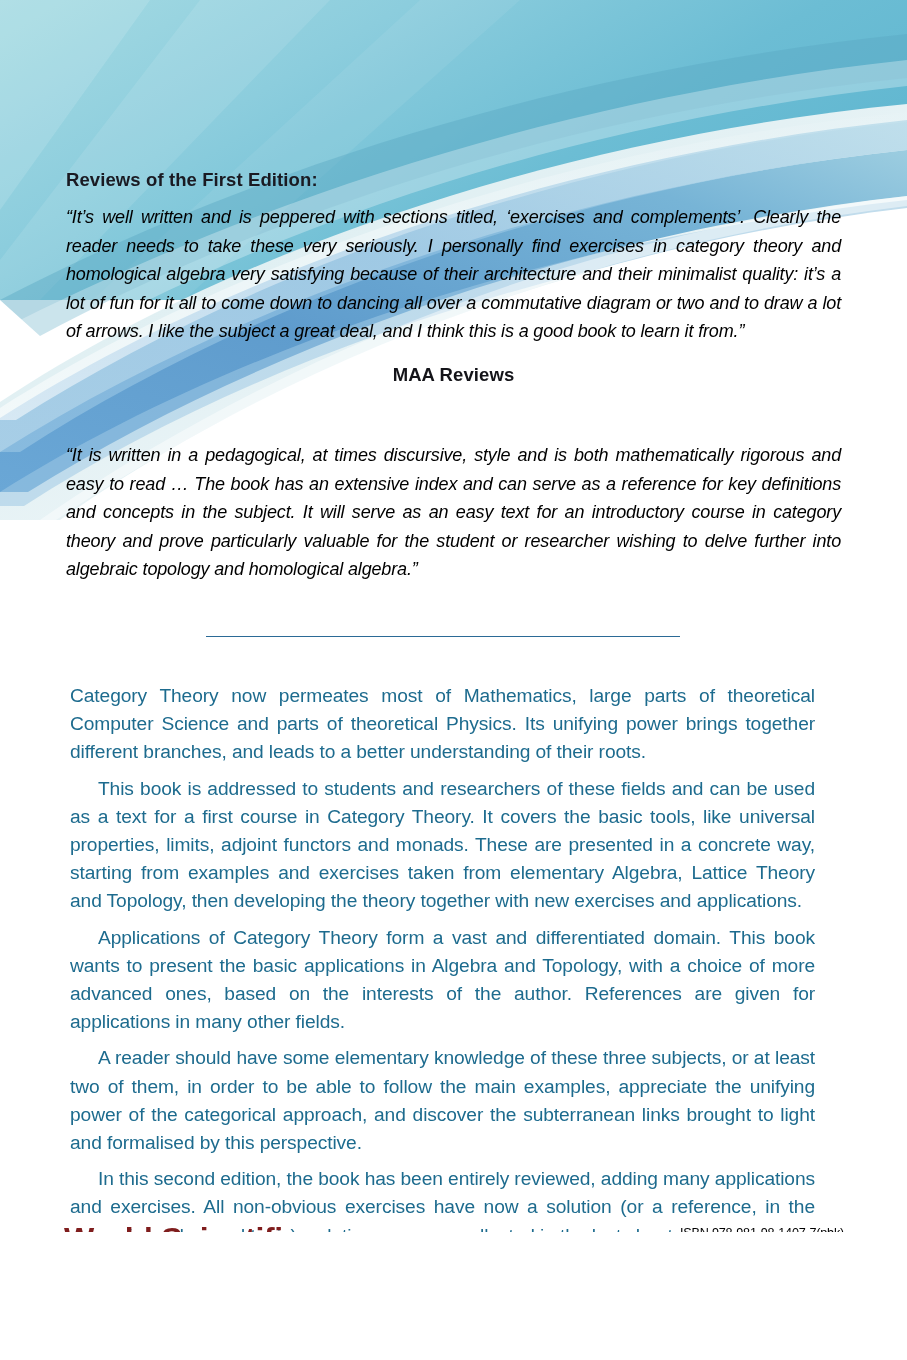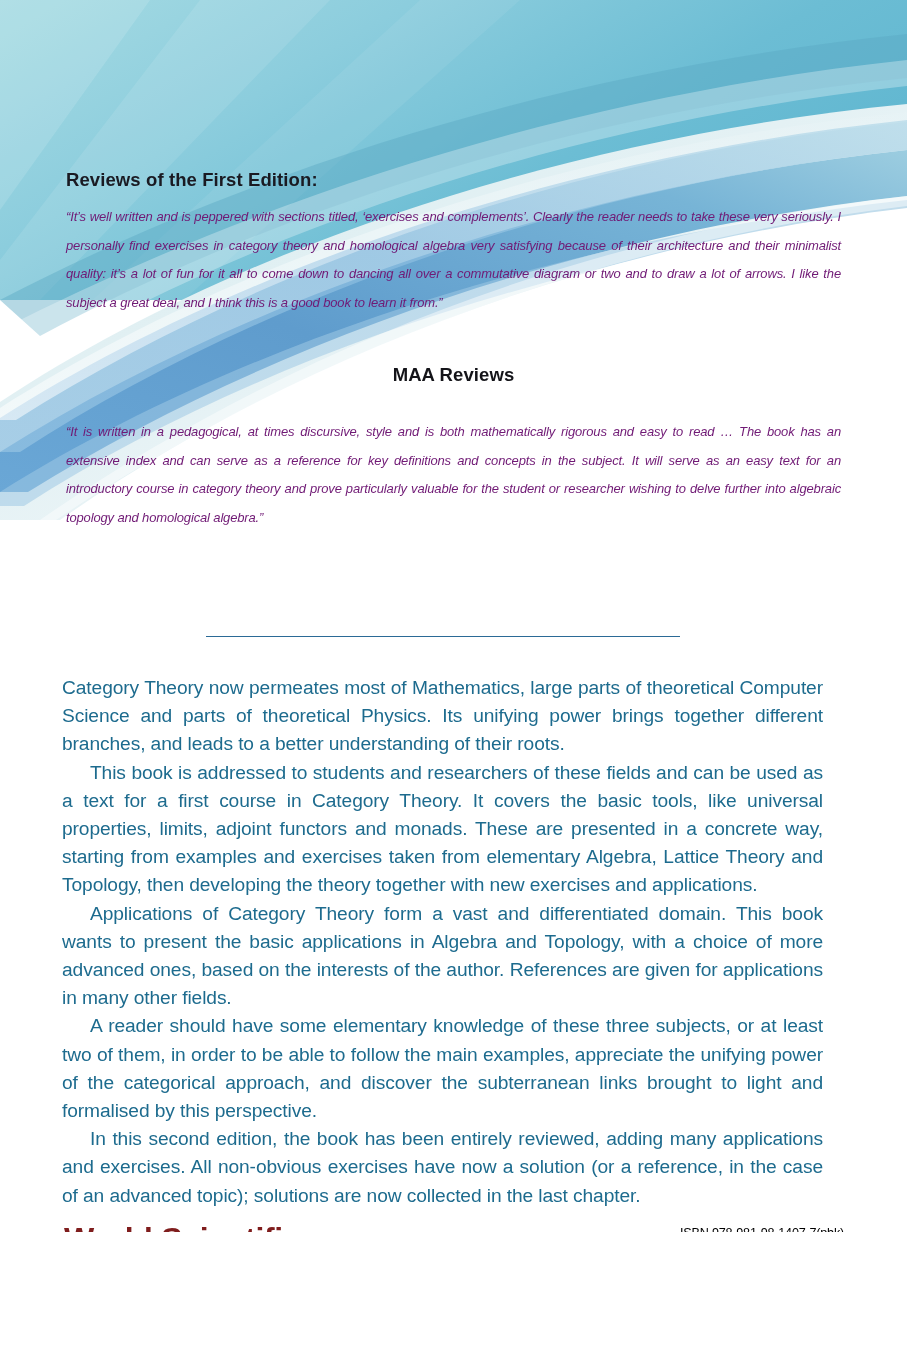--- a/index.html
+++ b/index.html
@@ -43,29 +43,29 @@
     font-size: 18.5px;
     font-weight: bold;
     letter-spacing: 0.1px;
     color: #1a1a22;
   }
 
   .review-block {
     position: absolute;
     left: 66px;
     width: 775px;
-    color: #701a75;
+    color: #000000;
     font-style: italic;
-    font-size: 13px;
+    font-size: 18px;
     line-height: 28.6px;
     text-align: justify;
     letter-spacing: -0.15px;
   }
   #review-1 { top: 203px; }
-  #review-2 { top: 418px; }
+  #review-2 { top: 441px; }
 
   .review-source {
     position: absolute;
     width: 775px;
     left: 66px;
     text-align: center;
     font-weight: bold;
     font-size: 18.5px;
     color: #141419;
     letter-spacing: 0.1px;
@@ -88,21 +88,21 @@
     left: 62px;
     top: 674px;
     width: 761px;
     color: #1d6b8e;
     font-size: 19.2px;
     line-height: 28.2px;
     text-align: justify;
     letter-spacing: -0.1px;
   }
   .description p {
-    margin: 0;
+    margin: 8px;
   }
   .description p.indented {
     text-indent: 28px;
   }
 
   
   .publisher {
     position: absolute;
     left: 64px;
     top: 1222px;

